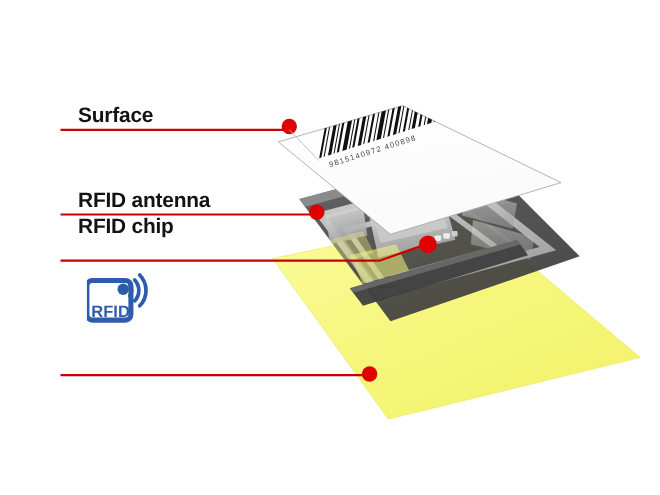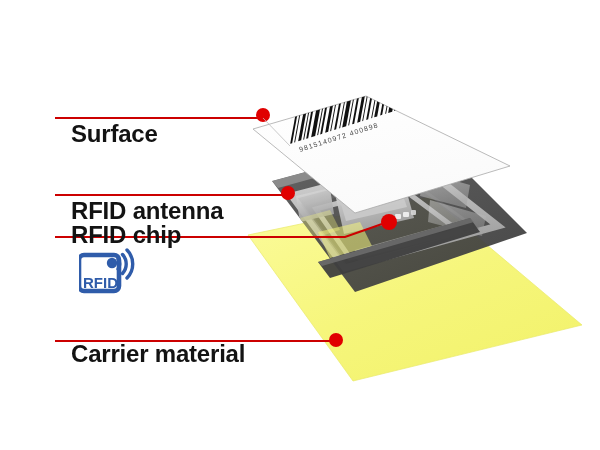--- a/index.html
+++ b/index.html
@@ -6,26 +6,25 @@
   #stage{
     position:relative;width:600px;height:450px;overflow:hidden;
     background:#ffffff;
     font-family:"Liberation Sans","DejaVu Sans",sans-serif;
   }
   #art{position:absolute;left:0;top:0;width:600px;height:450px;}
   .lbl{
     position:absolute;
     font-family:"Liberation Sans","DejaVu Sans",sans-serif;
     font-weight:bold;
-    font-size:24px;
+    font-size:19px;
     letter-spacing:-0.2px;
     color:#131313;
     white-space:nowrap;
     line-height:20px;
-    margin-top:28px;
   }
   #lbl-surface{left:71px;top:96px;}
   #lbl-antenna{left:71px;top:173px;text-align:right;}
   #lbl-chip{left:71px;top:197px;}
   #lbl-carrier{left:71px;top:316px;}
   #rfid-logo{position:absolute;left:79px;top:246px;width:58px;height:54px;}
 </style>
 </head>
 <body>
 
@@ -165,21 +164,20 @@
       <line x1="263" y1="118" x2="290" y2="146"></line>
     </g>
   </svg>
 
   <div class="lbl" id="lbl-surface">Surface</div>
 
   <div class="lbl" id="lbl-antenna">RFID antenna</div>
 
   <div class="lbl" id="lbl-chip">RFID chip</div>
 
-  <div class="lbl" id="lbl-carrier">Carrier material</div>
 
   <svg id="rfid-logo" viewBox="0 0 58 54" xmlns="http://www.w3.org/2000/svg">
     <g>
       <path d="M5,9 h30 a5,5 0 0 1 5,5 v26 a5,5 0 0 1 -5,5 h-30 a5,5 0 0 1 -5,-5 v-26 a5,5 0 0 1 5,-5 z" fill="none" stroke="#2f5caa" stroke-width="4.6"></path>
     </g>
     <g fill="none" stroke="#2f5caa" stroke-linecap="round">
       <circle cx="33" cy="17" r="5.2" fill="#2f5caa" stroke="none"></circle>
       <path d="M39,13 a8,8 0 0 1 0,10" stroke-width="3.4"></path>
       <path d="M43.5,8.5 a14,14 0 0 1 0,19" stroke-width="3.4"></path>
       <path d="M48,4 a20,20 0 0 1 0,28" stroke-width="3.4"></path>

